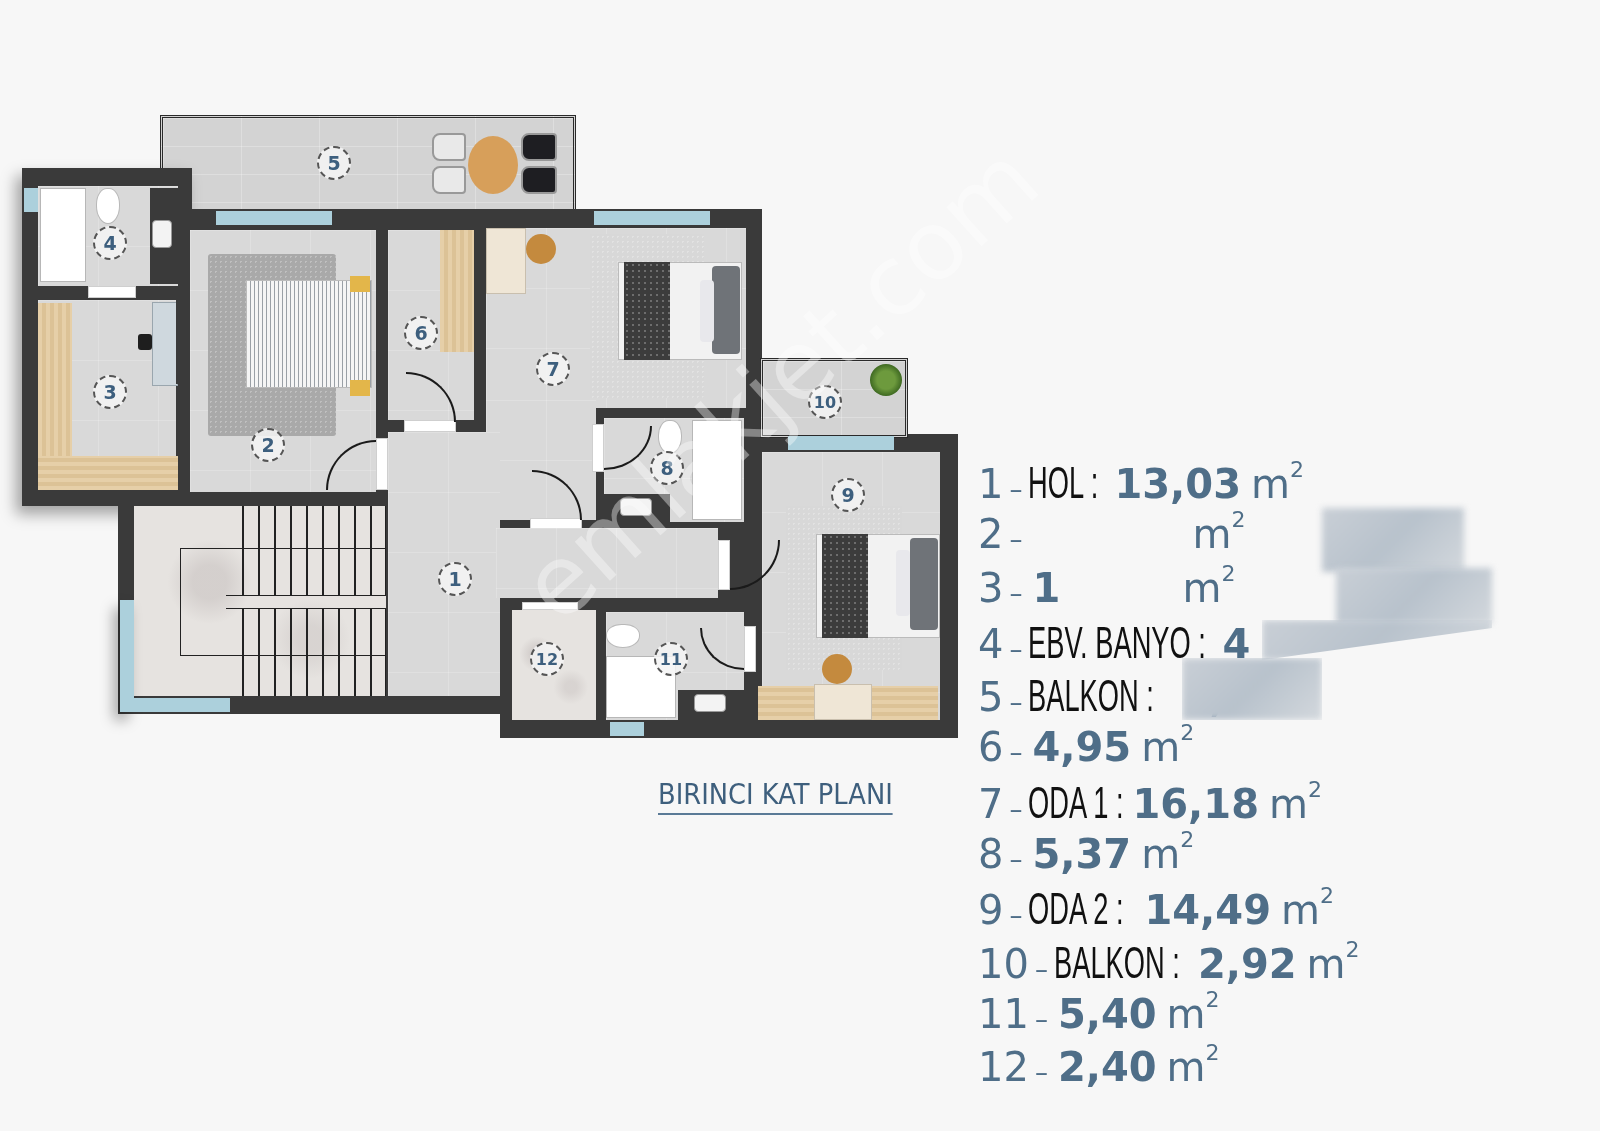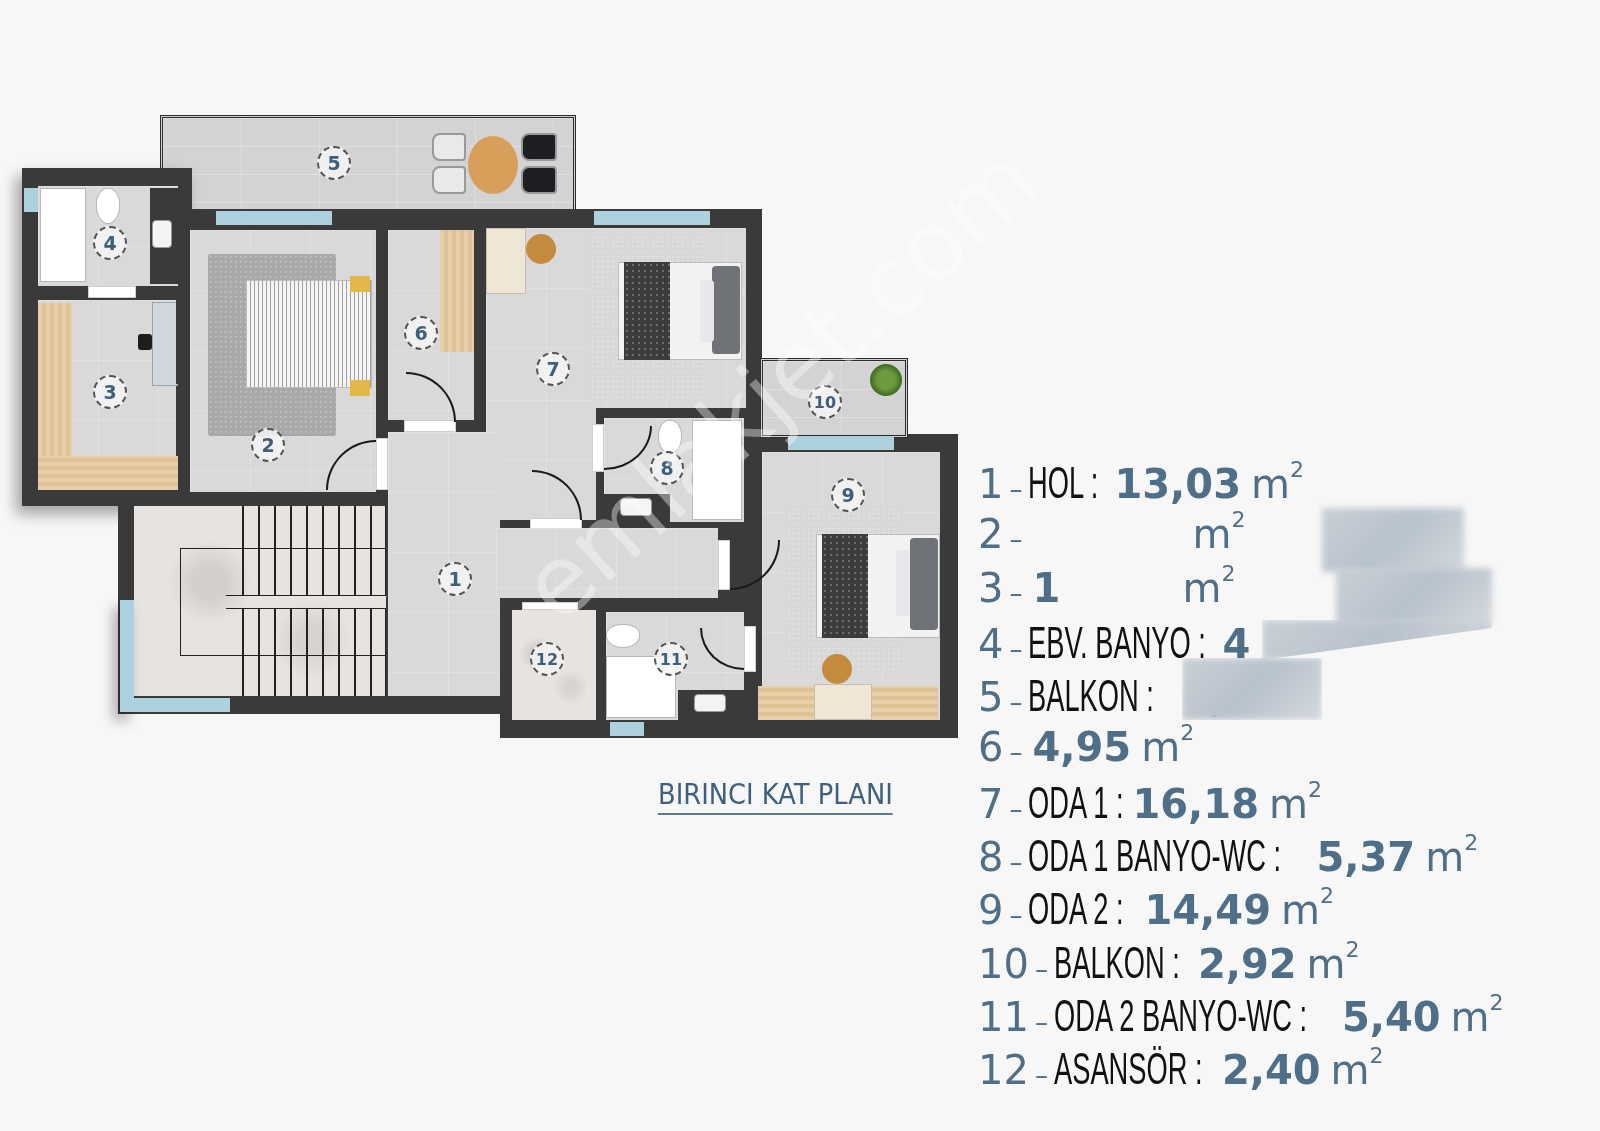--- a/index.html
+++ b/index.html
@@ -269,49 +269,46 @@
   <div class="legend-row">
     <span class="l-num">7</span>
       <span class="l-dash">–</span>
     <span class="l-name-wrap" style="width:100px"><span class="l-name">ODA 1 :</span></span>
     <span class="l-val">16,18</span>
     <span class="l-unit"><span>m</span><sup>2</sup></span>
   </div>
   <div class="legend-row">
     <span class="l-num">8</span>
       <span class="l-dash">–</span>
-    <span class="l-name-wrap" style="width:284px"><span class="l-name">ODA 1 BANYO-WC :</span></span>
     <span class="l-val">5,37</span>
     <span class="l-unit"><span>m</span><sup>2</sup></span>
   </div>
   <div class="legend-row">
     <span class="l-num">9</span>
       <span class="l-dash">–</span>
     <span class="l-name-wrap" style="width:112px"><span class="l-name">ODA 2 :</span></span>
     <span class="l-val">14,49</span>
     <span class="l-unit"><span>m</span><sup>2</sup></span>
   </div>
   <div class="legend-row">
     <span class="l-num">10</span>
       <span class="l-dash">–</span>
     <span class="l-name-wrap" style="width:140px"><span class="l-name">BALKON :</span></span>
     <span class="l-val">2,92</span>
     <span class="l-unit"><span>m</span><sup>2</sup></span>
   </div>
   <div class="legend-row">
     <span class="l-num">11</span>
       <span class="l-dash">–</span>
-    <span class="l-name-wrap" style="width:284px"><span class="l-name">ODA 2 BANYO-WC :</span></span>
     <span class="l-val">5,40</span>
     <span class="l-unit"><span>m</span><sup>2</sup></span>
   </div>
   <div class="legend-row">
     <span class="l-num">12</span>
       <span class="l-dash">–</span>
-    <span class="l-name-wrap" style="width:164px"><span class="l-name">ASANSÖR :</span></span>
     <span class="l-val">2,40</span>
     <span class="l-unit"><span>m</span><sup>2</sup></span>
   </div>
 </div>
 
 <div class="blur-box" style="left:1322px;top:508px;width:142px;height:64px;"></div>
 <div class="blur-box" style="left:1336px;top:568px;width:156px;height:56px;"></div>
 <div class="blur-box" style="left:1262px;top:620px;width:230px;height:40px;clip-path:polygon(0 0,100% 0,100% 20%,0 100%);"></div>
 <div class="blur-box" style="left:1182px;top:658px;width:140px;height:62px;clip-path:polygon(0 0,100% 0,100% 100%,40% 100%,0 100%);"></div>
 

